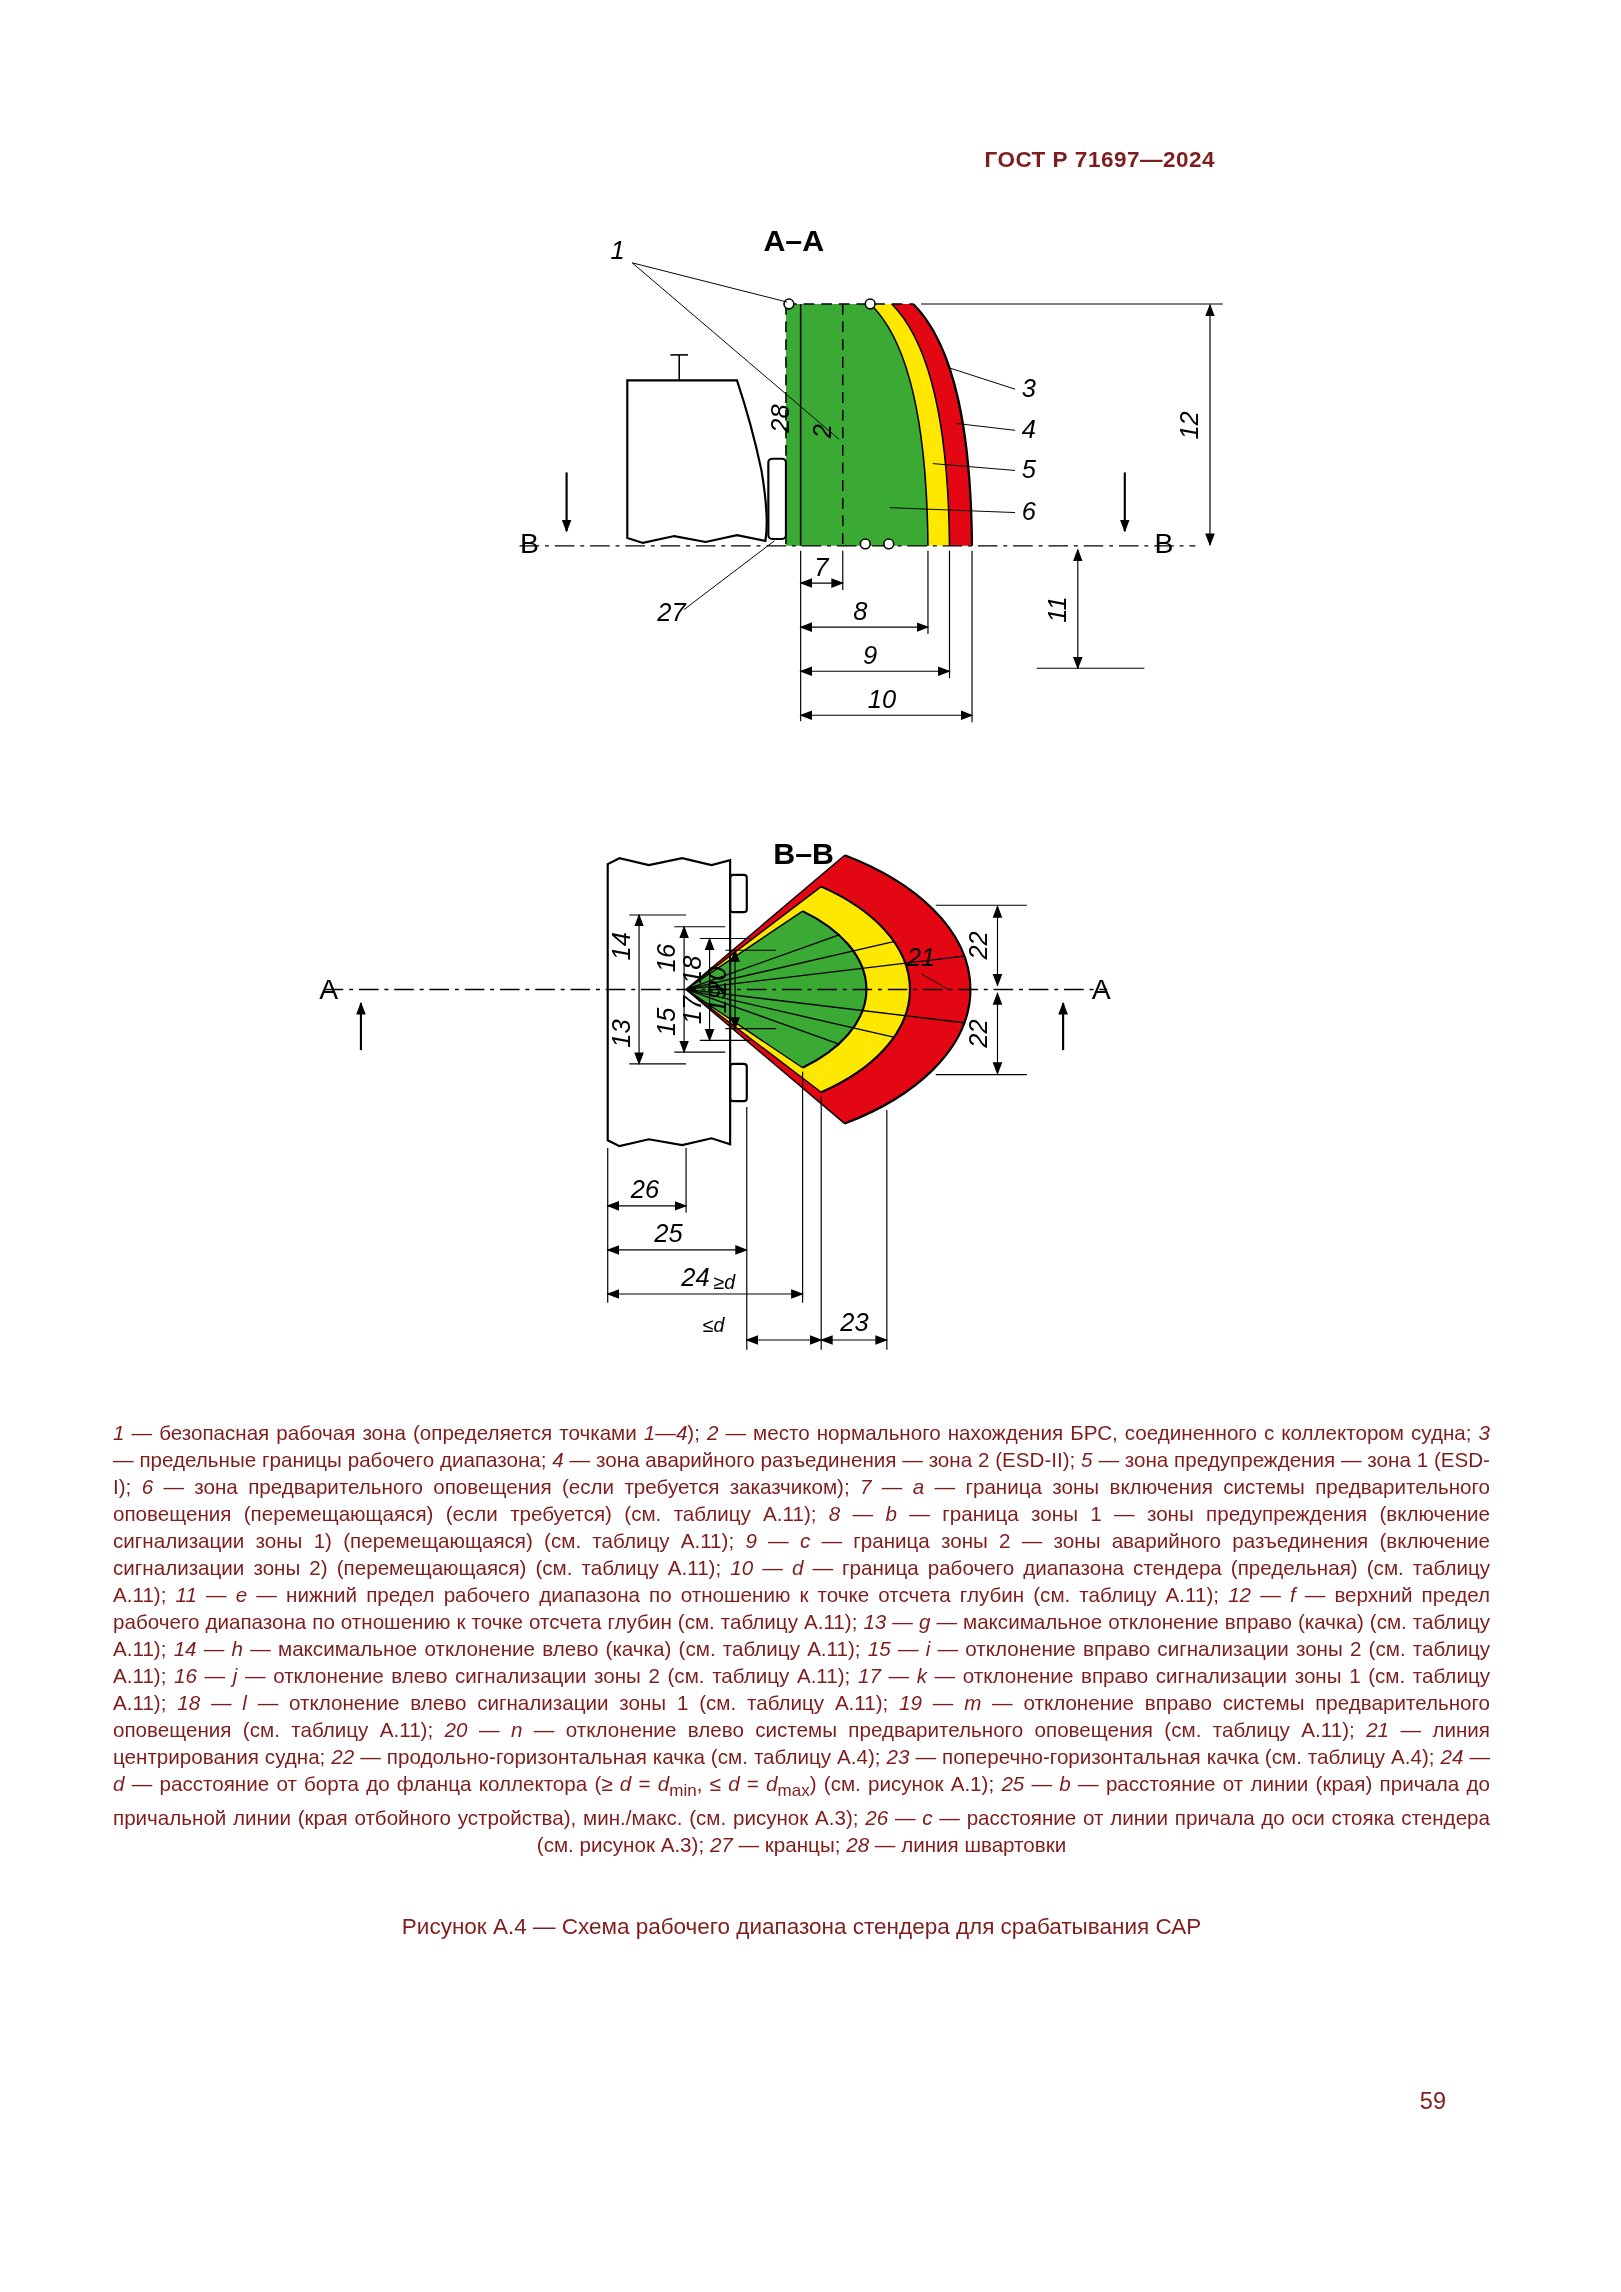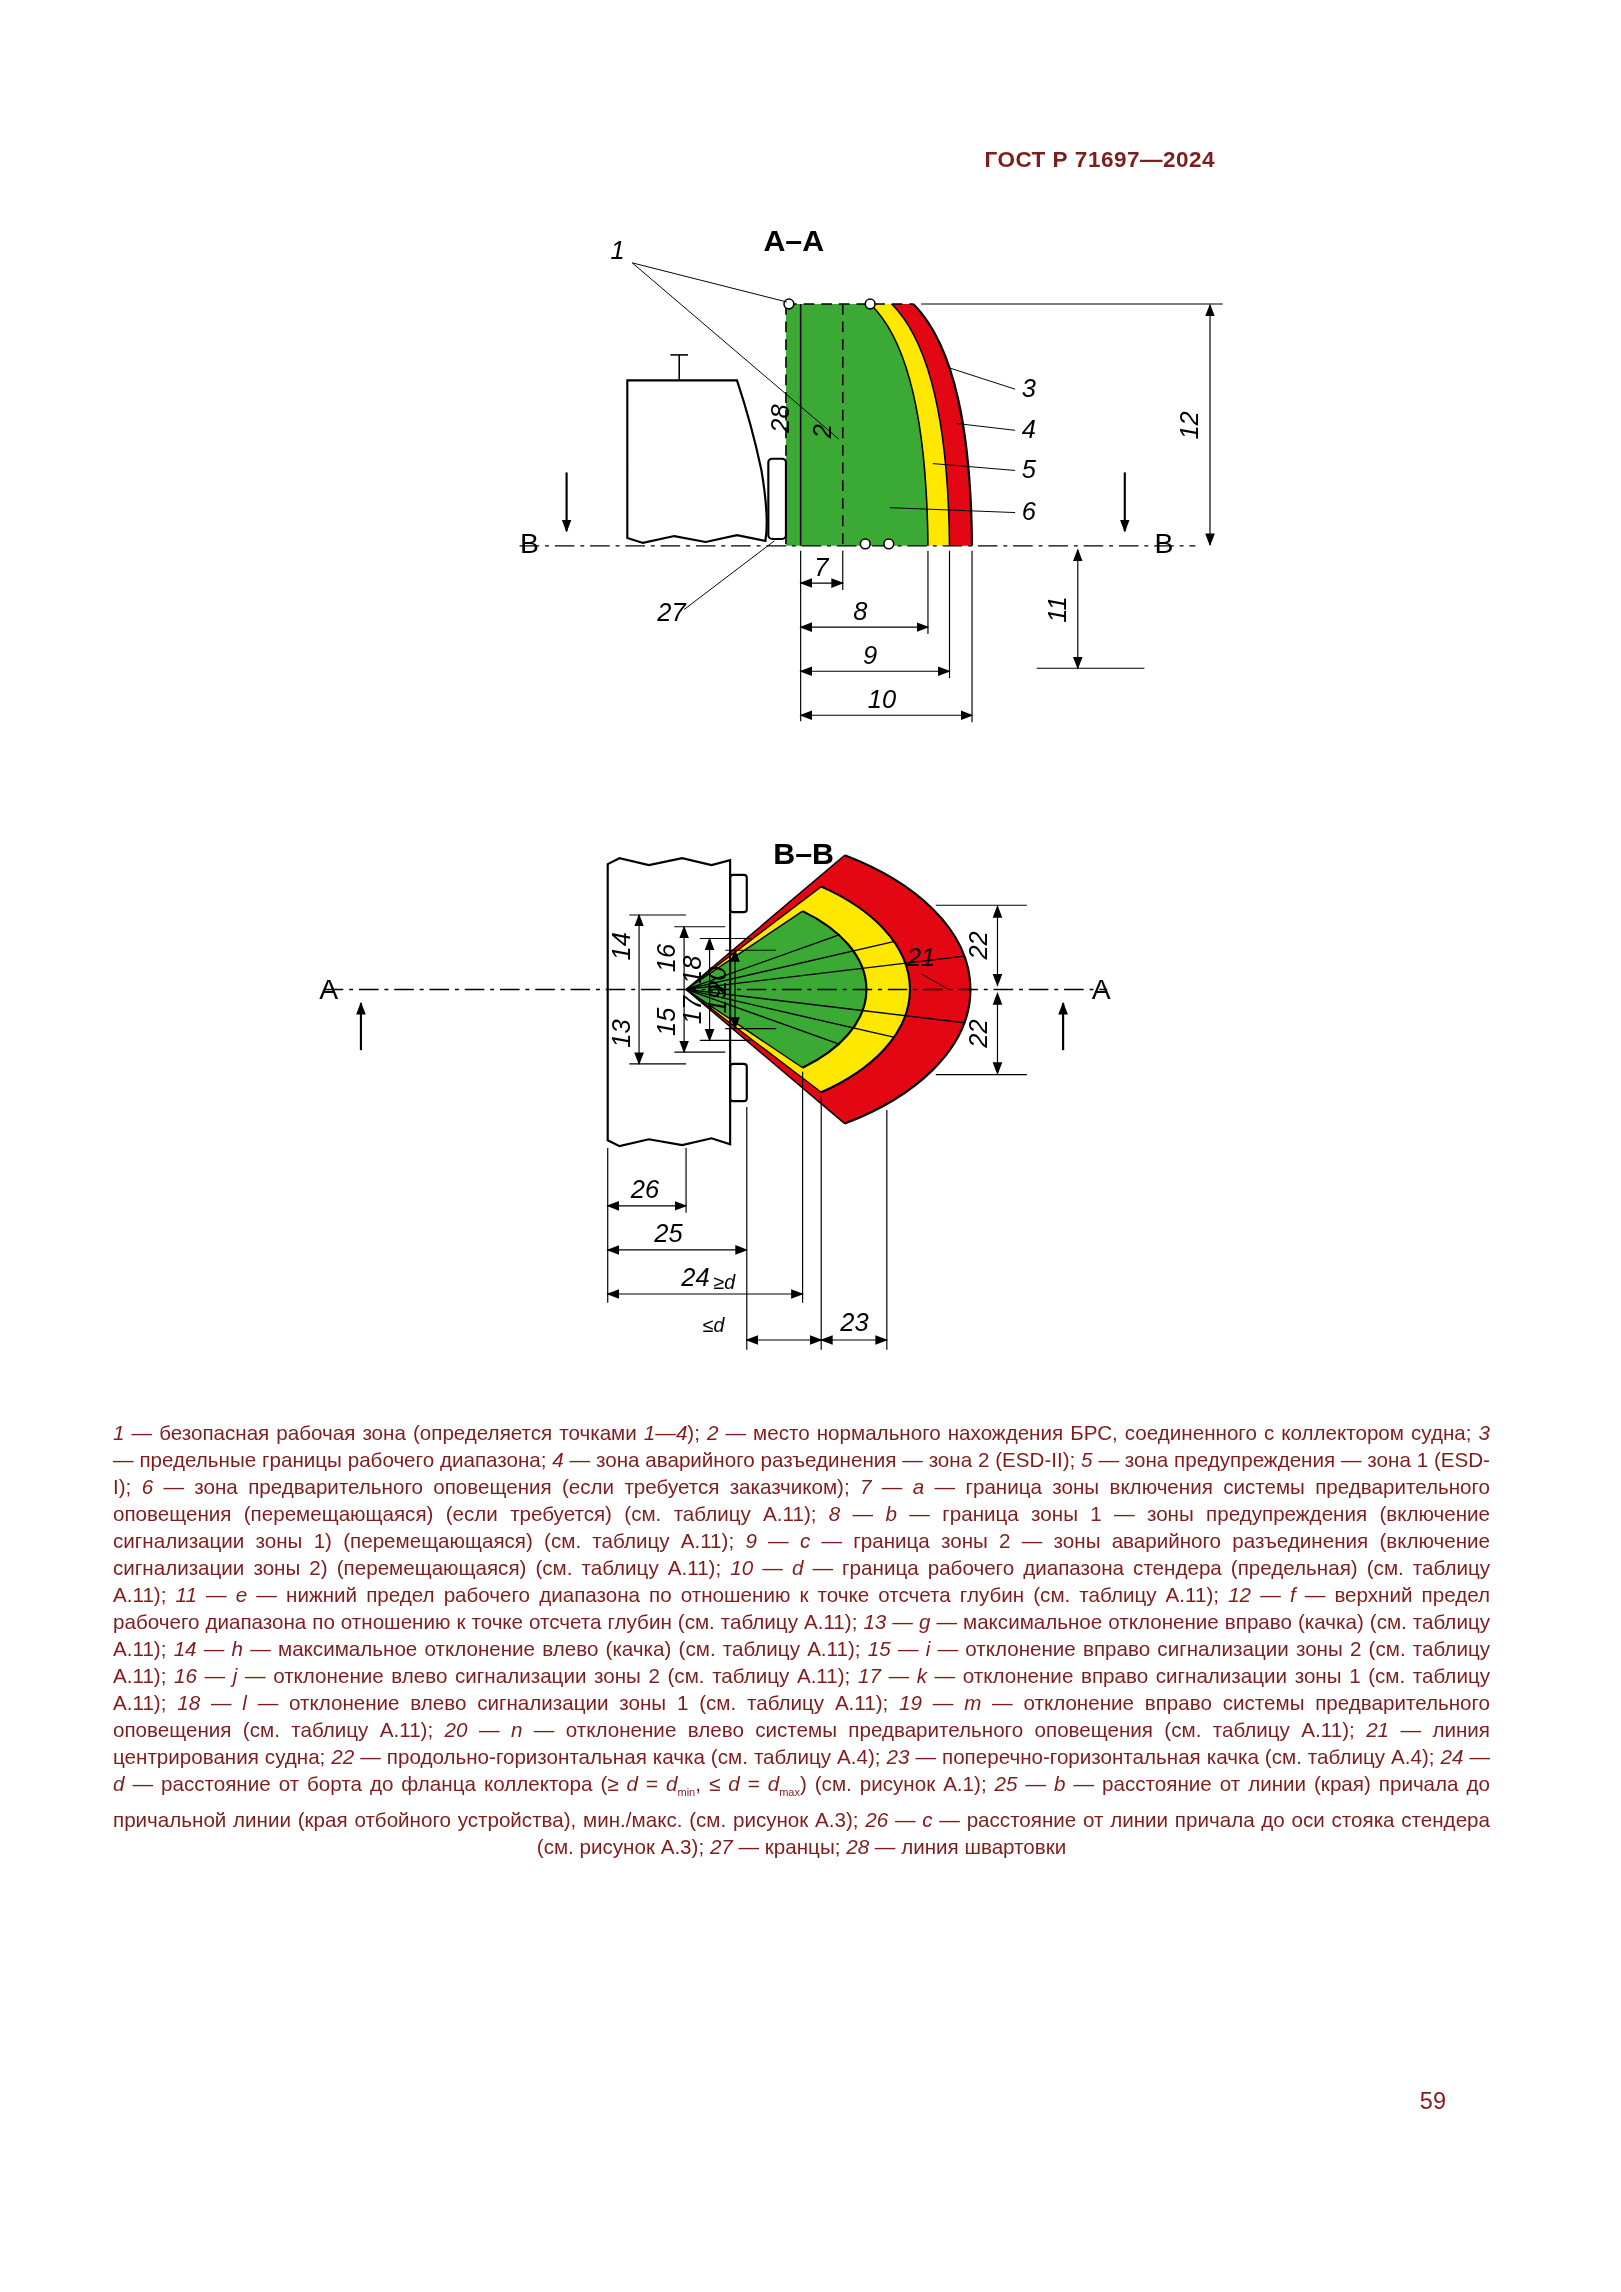--- a/index.html
+++ b/index.html
@@ -6,21 +6,21 @@
   .page{position:relative;width:1621px;height:2293px;background:#ffffff;margin:0 auto;
         font-family:"Liberation Sans",sans-serif;color:#7f1d1d;overflow:hidden;}
   .header{position:absolute;top:147px;left:0;width:1215px;text-align:right;
           font-weight:bold;font-size:22.5px;letter-spacing:0.5px;}
   .fig{position:absolute;left:294px;width:980px;height:568px;}
   .fig-top{top:208px;}
   .fig-bottom{top:821px;}
   .legend{position:absolute;top:1419px;left:113px;width:1377px;font-size:20.6px;
           line-height:27px;text-align:justify;text-align-last:center;}
   .legend i{font-style:italic;}
-  .legend sub{font-size:11px;}
+  .legend sub{font-size:17px;}
   .caption{position:absolute;top:1911px;left:113px;width:1377px;text-align:center;
            font-size:22.5px;line-height:32px;}
   .pagenum{position:absolute;top:2088px;left:0;width:1446px;text-align:right;font-size:23.5px;}
 
   
   .fig text{font-family:"Liberation Sans",sans-serif;fill:#000;text-anchor:middle;}
   .fig .num{font-size:26px;font-style:italic;}
   .fig .snum{font-size:20px;font-style:italic;}
   .fig .ttl{font-size:31px;font-weight:bold;}
   .fig .sec{font-size:29px;}
@@ -225,18 +225,19 @@
     <text class="snum ta-s" x="428" y="478">≥d</text>
     <text class="snum" x="428" y="522">≤d</text>
     <text class="num" x="572" y="521">23</text>
     <text class="sec" x="35" y="182">А</text>
     <text class="sec" x="824" y="182">А</text>
   </svg>
 
   <div class="legend"><i>1</i> — безопасная рабочая зона (определяется точками <i>1</i>—<i>4</i>); <i>2</i> — место нормального нахождения БРС, соединенного с коллектором судна; <i>3</i> — предельные границы рабочего диапазона; <i>4</i> — зона аварийного разъединения — зона 2 (ESD-II); <i>5</i> — зона предупреждения — зона 1 (ESD-I); <i>6</i> — зона предварительного оповещения (если требуется заказчиком); <i>7</i> — <i>a</i> — граница зоны включения системы предварительного оповещения (перемещающаяся) (если требуется) (см. таблицу А.11); <i>8</i> — <i>b</i> — граница зоны 1 — зоны предупреждения (включение сигнализации зоны 1) (перемещающаяся) (см. таблицу А.11); <i>9</i> — <i>c</i> — граница зоны 2 — зоны аварийного разъединения (включение сигнализации зоны 2) (перемещающаяся) (см. таблицу А.11); <i>10</i> — <i>d</i> — граница рабочего диапазона стендера (предельная) (см. таблицу А.11); <i>11</i> — <i>e</i> — нижний предел рабочего диапазона по отношению к точке отсчета глубин (см. таблицу А.11); <i>12</i> — <i>f</i> — верхний предел рабочего диапазона по отношению к точке отсчета глубин (см. таблицу А.11); <i>13</i> — <i>g</i> — максимальное отклонение вправо (качка) (см. таблицу А.11); <i>14</i> — <i>h</i> — максимальное отклонение влево (качка) (см. таблицу А.11); <i>15</i> — <i>i</i> — отклонение вправо сигнализации зоны 2 (см. таблицу А.11); <i>16</i> — <i>j</i> — отклонение влево сигнализации зоны 2 (см. таблицу А.11); <i>17</i> — <i>k</i> — отклонение вправо сигнализации зоны 1 (см. таблицу А.11); <i>18</i> — <i>l</i> — отклонение влево сигнализации зоны 1 (см. таблицу А.11); <i>19</i> — <i>m</i> — отклонение вправо системы предварительного оповещения (см. таблицу А.11); <i>20</i> — <i>n</i> — отклонение влево системы предварительного оповещения (см. таблицу А.11); <i>21</i> — линия центрирования судна; <i>22</i> — продольно-горизонтальная качка (см. таблицу А.4); <i>23</i> — поперечно-горизонтальная качка (см. таблицу А.4); <i>24</i> — <i>d</i> — расстояние от борта до фланца коллектора (≥ <i>d</i> = <i>d</i><sub>min</sub>, ≤ <i>d</i> = <i>d</i><sub>max</sub>) (см. рисунок А.1); <i>25</i> — <i>b</i> — расстояние от линии (края) причала до причальной линии (края отбойного устройства), мин./макс. (см. рисунок А.3); <i>26</i> — <i>c</i> — расстояние от линии причала до оси стояка стендера (см. рисунок А.3); <i>27</i> — кранцы; <i>28</i> — линия швартовки</div>
 
   <div class="caption">
+    <div>Рисунок А.4 — Схема рабочего диапазона стендера для срабатывания САР</div>
   </div>
 
   <div class="pagenum">59</div>
 
 </div>
 
 
 </body></html>

